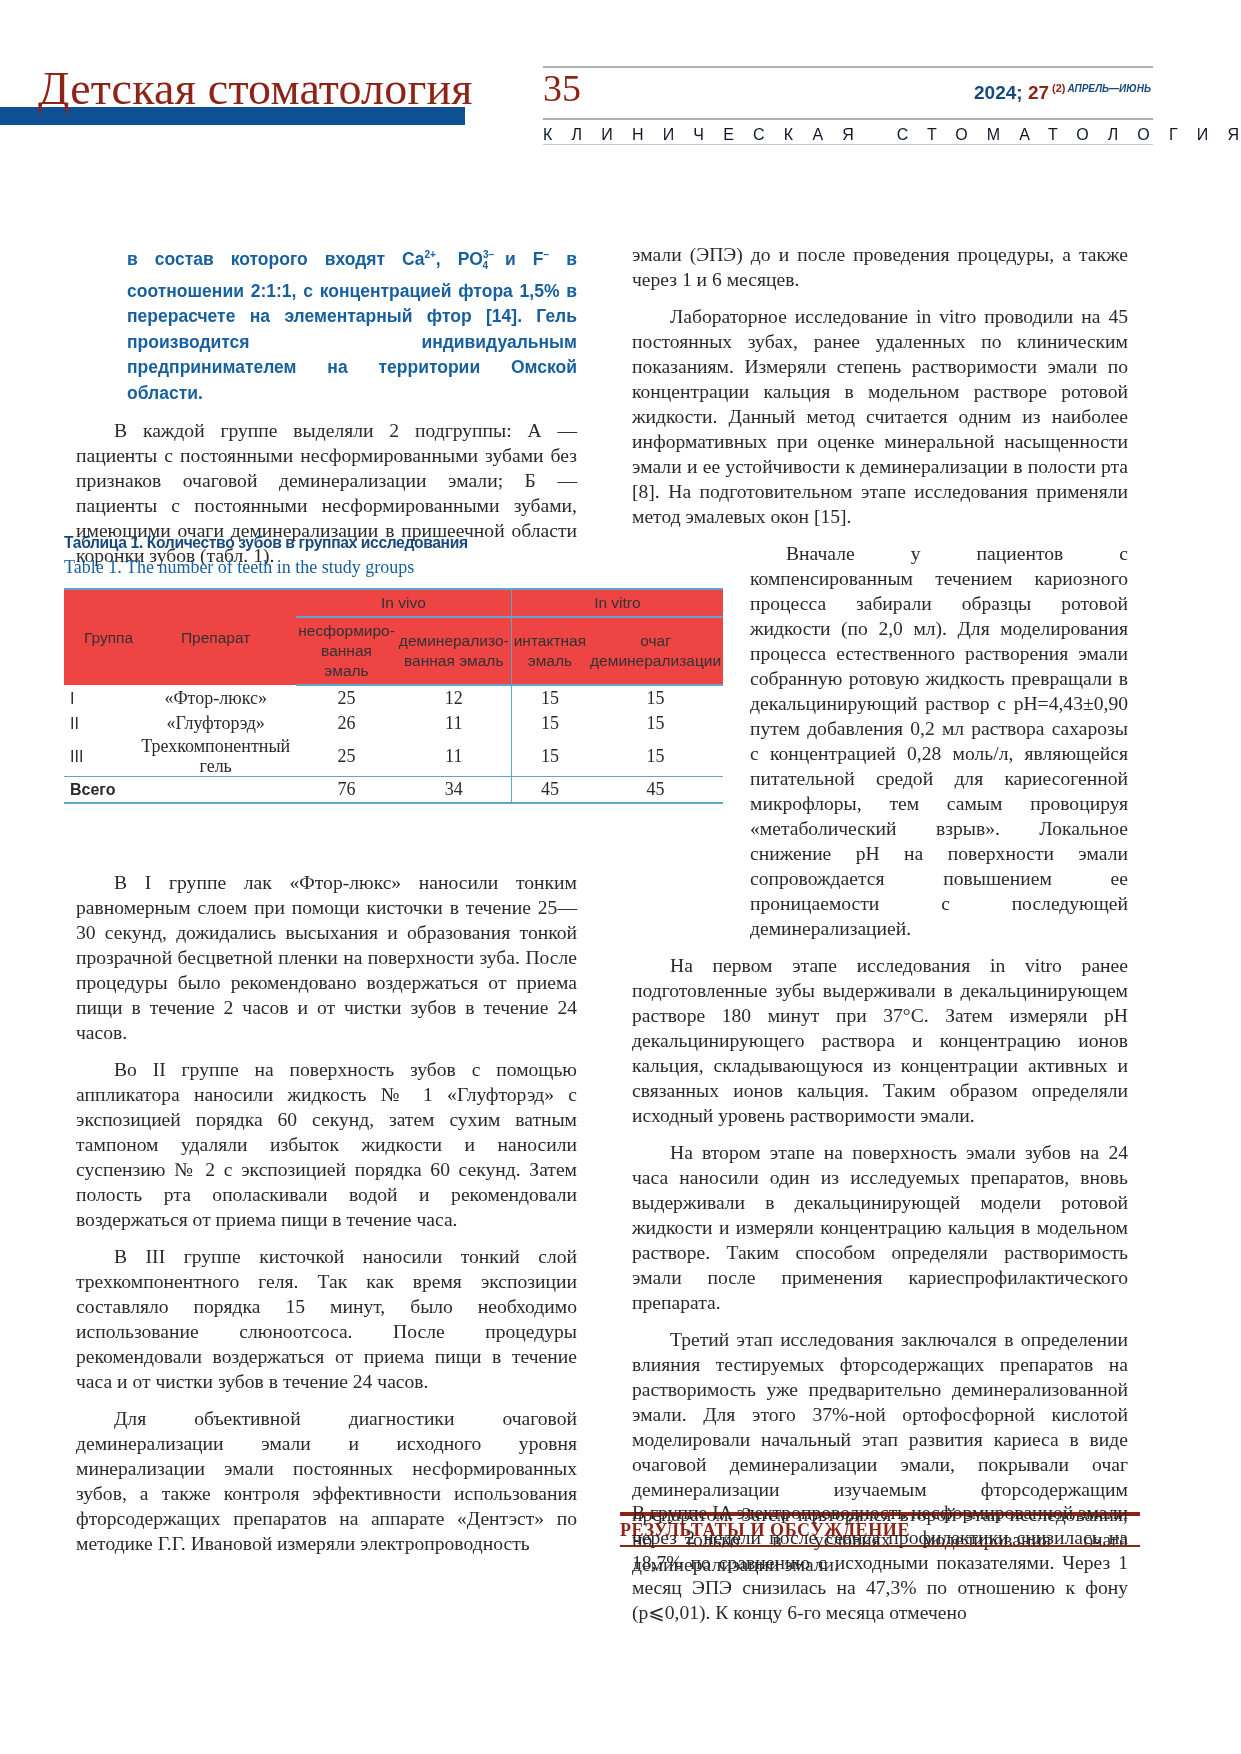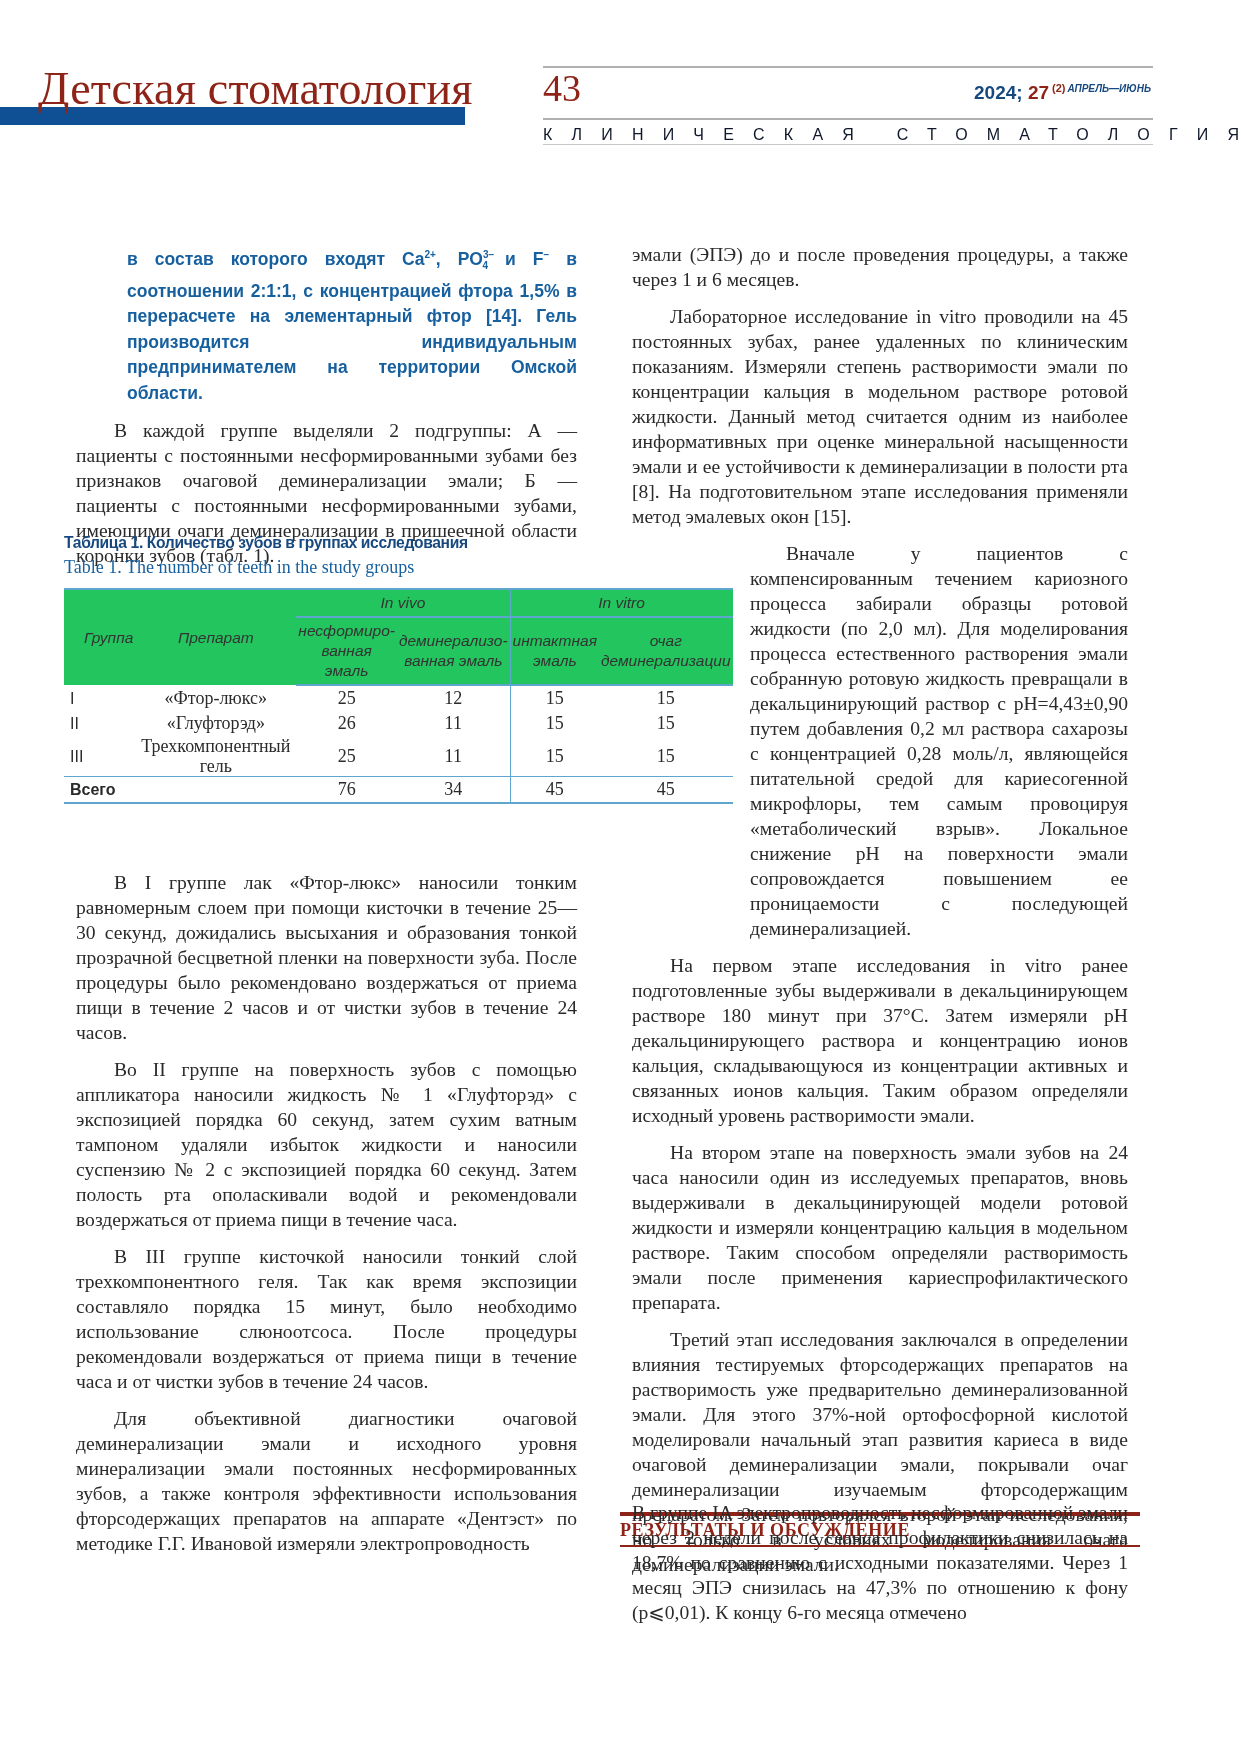--- a/index.html
+++ b/index.html
@@ -48,21 +48,21 @@
   .table-caption-en {
     position: absolute; left: 64px; top: 557px;
     font-family: "Liberation Serif", serif; font-size: 18px; color: #17609f;
   }
   table.data {
     position: absolute; left: 64px; top: 588px; width: 645px;
     border-collapse: collapse; font-family: "Liberation Serif", serif; font-size: 18px; color: #2a2a2a;
   }
   table.data th {
     font-family: "Liberation Sans", sans-serif; font-weight: normal; font-size: 15.5px; color: #333;
-    background: #22c55e; line-height: 20px; padding: 3px 2px; font-style: italic;
+    background: #ef4444; line-height: 20px; padding: 3px 2px;
   }
   table.data thead tr:first-child th { border-top: 2px solid #5fa6cf; }
   table.data thead tr.sub th { border-top: 1.5px solid #5fa6cf; border-bottom: 2px solid #5fa6cf; }
   table.data th.group-head { border-bottom: 2px solid #5fa6cf; }
   table.data .vsep { border-left: 1.5px solid #5fa6cf; }
   table.data td { text-align: center; padding: 2px 2px; line-height: 21px; }
   table.data td.grp { text-align: left; font-family: "Liberation Sans", sans-serif; font-size: 16px; padding-left: 6px; }
   table.data tr.total td { border-top: 1.5px solid #5fa6cf; border-bottom: 2px solid #5fa6cf; }
   table.data tr.total td.grp { font-weight: bold; }
 
@@ -72,21 +72,21 @@
     font-family: "Liberation Serif", serif; font-weight: bold; font-size: 18px; color: #8e2418; letter-spacing: 0.6px;
   }
   .results-underline { position: absolute; left: 620px; top: 1545px; width: 520px; height: 1.5px; background: #8e2418; }
 </style>
 </head>
 <body>
 
 <h1 class="journal-title">Детская стоматология</h1>
 <div class="blue-bar"></div>
 <div class="header-line" style="top:66px"></div>
-<div class="page-number">43</div>
+<div class="page-number">35</div>
 <div class="issue">
   <span class="year">2024;</span>
   <span class="vol">27</span><span class="num">(2)</span><span class="period">АПРЕЛЬ—ИЮНЬ</span>
 </div>
 <div class="header-line" style="top:118px"></div>
 <div class="section-label">КЛИНИЧЕСКАЯ СТОМАТОЛОГИЯ</div>
 <div class="header-line" style="top:144px; height:1px; background:#c8c8c8"></div>
 
 <div class="col" style="left:64px; top:230px; width:525px;">
   <p class="blue-text"><span>в состав которого входят Ca</span><sup>2+</sup><span>, PO</span><sup>3−</sup><sub style="margin-left:-12px">4</sub><span> и F</span><sup>−</sup><span> в соотношении 2:1:1, с концентрацией фтора 1,5% в перерасчете на элементарный фтор [14]. Гель производится индивидуальным предпринимателем на территории Омской области.</span></p>

